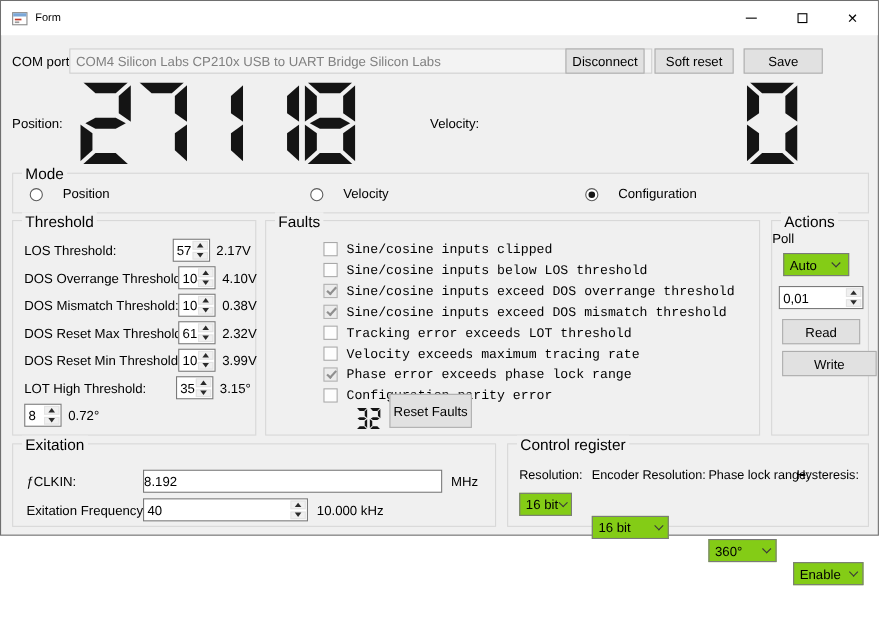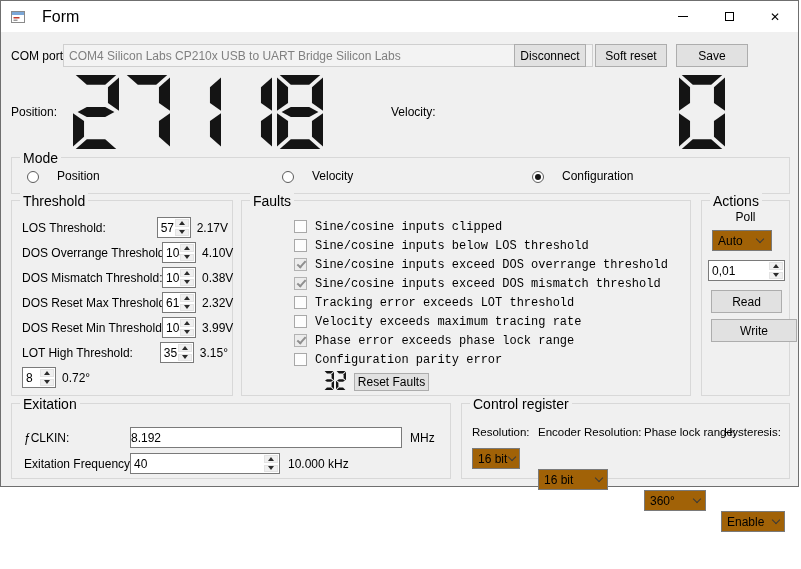--- a/index.html
+++ b/index.html
@@ -2,31 +2,31 @@
 <html><head>
 <meta charset="utf-8">
 <style>
   * { box-sizing: border-box; margin: 0; padding: 0; }
   html,body { background:#fff; }
   body { font-family:"Liberation Sans", sans-serif; font-size:12px; color:#000; }
   .screen { position:relative; width:801px; height:569px; background:#fff; overflow:hidden; }
   .window { position:absolute; left:0; top:0; width:799px; height:487px; border:1px solid #6f6f6f; background:#f0f0f0; }
   .titlebar { position:absolute; left:0; top:0; width:100%; height:31px; background:#ffffff; display:flex; align-items:center; }
   .app-icon { margin-left:9px; width:16px; height:16px; display:block; }
-  .title { margin-left:16px; font-size:16px; }
+  .title { margin-left:6px; font-size:10px; }
   .winbtns { position:absolute; right:0; top:0; height:31px; display:flex; }
   .winbtn { width:46px; height:31px; display:flex; align-items:center; justify-content:center; }
   .glyph-min { width:10px; height:1px; background:#000; display:block; }
   .glyph-max { width:9px; height:9px; border:1px solid #000; display:block; }
   .glyph-close { font-size:12px; line-height:1; }
   .client { position:absolute; left:0; top:31px; right:0; bottom:0; }
   .abs { position:absolute; }
   .lbl { position:absolute; white-space:nowrap; }
   .btn { position:absolute; font-family:inherit; font-size:12px; color:#000; background:#e1e1e1; border:1px solid #adadad; border-radius:0; padding:0; cursor:default; }
-  .combo { background:#a16207; border:1px solid #7a7a7a; display:flex; align-items:center; position:relative; }
+  .combo { background:#84cc16; border:1px solid #7a7a7a; display:flex; align-items:center; position:relative; }
   .combo .combo-text { padding-left:5px; flex:1; white-space:nowrap; overflow:hidden; }
   .chev { position:absolute; right:8px; top:50%; width:6px; height:6px; margin-top:-5px;
           border-right:1.5px solid #3a3a3a; border-bottom:1.5px solid #3a3a3a; transform:rotate(45deg); }
   .combo.disabled { background:#f3f3f3; border-color:#cfcfcf; color:#808080; }
   .combo.disabled .chev { border-color:#9a9a9a; }
   .spin { background:#fff; border:1px solid #7a7a7a; display:flex; }
   .spin .val { flex:1; padding:3px 0 0 3px; white-space:nowrap; overflow:hidden; }
   .spin .btns { width:15px; display:flex; flex-direction:column; }
   .sb { flex:1; margin:1px 1px 1px 0; background:#f0f0f0; border:1px solid #e3e3e3; position:relative; }
   .sb::after { content:""; position:absolute; left:50%; top:50%; transform:translate(-50%,-50%); width:0; height:0; }
@@ -46,21 +46,21 @@
   .t-display { margin-left:6px; white-space:nowrap; }
   .f-list { position:absolute; left:52px; top:16px; right:10px; }
   .f-row { display:flex; align-items:center; height:19px; }
   .f-label { margin-left:8px; white-space:nowrap;font-family:Liberation Mono, monospace; }
   .checkbox { width:13px; height:13px; background:#fdfdfd; border:1px solid #a8a8a8; position:relative; flex:none; }
   .checkbox.checked { background:#ececec; border-color:#b2b2b2; }
   .checkbox.checked::after { content:""; position:absolute; left:2px; top:2px; width:7px; height:3px;
       border-left:2px solid #8f8f8f; border-bottom:2px solid #8f8f8f; transform:rotate(-48deg); }
   .sevenseg { position:absolute; display:flex; align-items:flex-start; }
   .cr-label { position:absolute; font-size:11.5px; white-space:nowrap; }
-  .center-lbl { position:absolute; left:0; right:0; text-align:center; }
+  .center-lbl { position:absolute; left:0; right:0; }
 </style>
 </head>
 <body>
 
 <div class="screen">
   <div class="window">
 
     <div class="titlebar">
       <svg class="app-icon" viewBox="0 0 16 16">
         <rect x="1.5" y="2.5" width="13" height="11" fill="#ffffff" stroke="#8a8a8a"></rect>
@@ -282,21 +282,21 @@
               <polygon points="6,180 30,156 70,156 94,180" fill="#141414"></polygon>
             </svg>
             <svg viewBox="0 0 100 180" width="10" height="19" preserveAspectRatio="none" style="margin-right: 2px;">
               <polygon points="6,0 94,0 70,24 30,24" fill="#141414"></polygon>
               <polygon points="100,6 100,87 76,68 76,30" fill="#141414"></polygon>
               <polygon points="10,90 30,78 70,78 90,90 70,102 30,102" fill="#141414"></polygon>
               <polygon points="0,93 24,112 24,150 0,174" fill="#141414"></polygon>
               <polygon points="6,180 30,156 70,156 94,180" fill="#141414"></polygon>
             </svg>
           </div>
-        <button class="btn" style="left:112px;top:172px;width:75px;height:18px">Reset Faults</button>
+        <button class="btn" style="left:112px;top:157px;width:75px;height:31px">Reset Faults</button>
       </div>
 
       <div class="group" style="left:700px;top:168px;width:89px;height:196px">
         <span class="group-label">Actions</span>
         <span class="center-lbl" style="top:9px">Poll</span>
         <div class="combo abs" style="left:10px;top:29px;width:60px;height:21px">
           <span class="combo-text">Auto</span>
           <span class="chev"></span>
         </div>
         <div class="spin abs" style="left:6px;top:59px;width:77px;height:21px">

